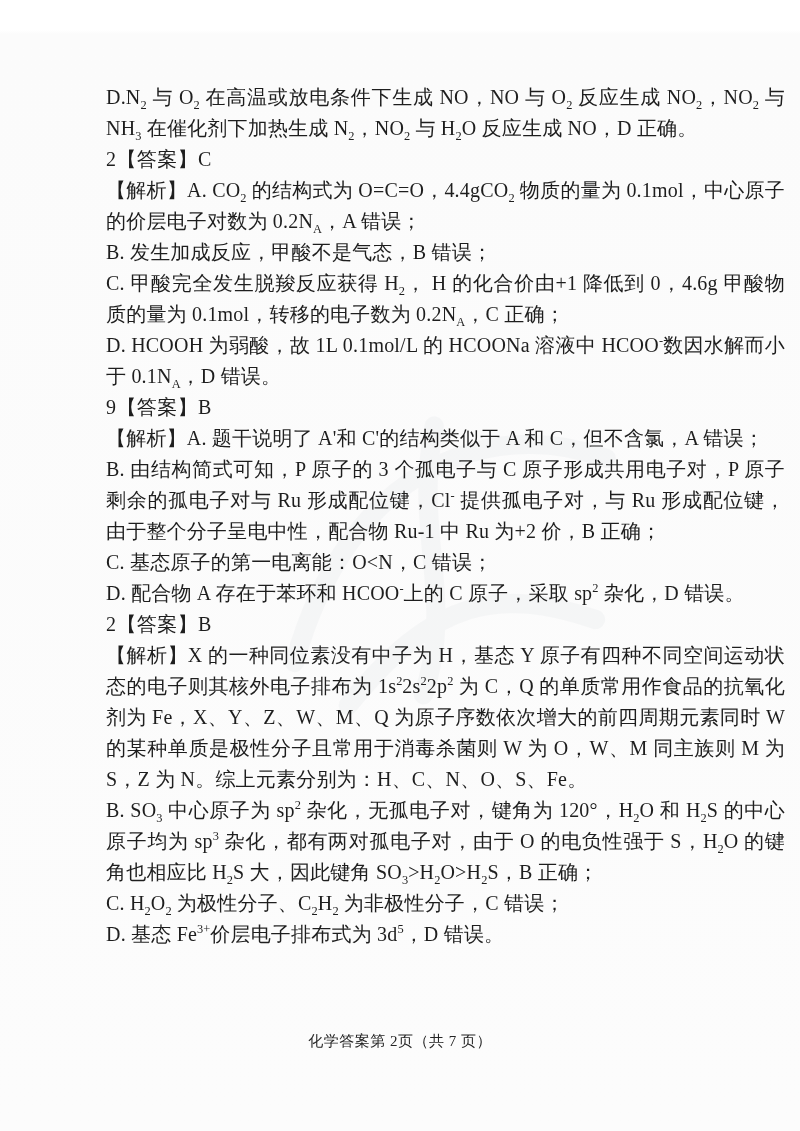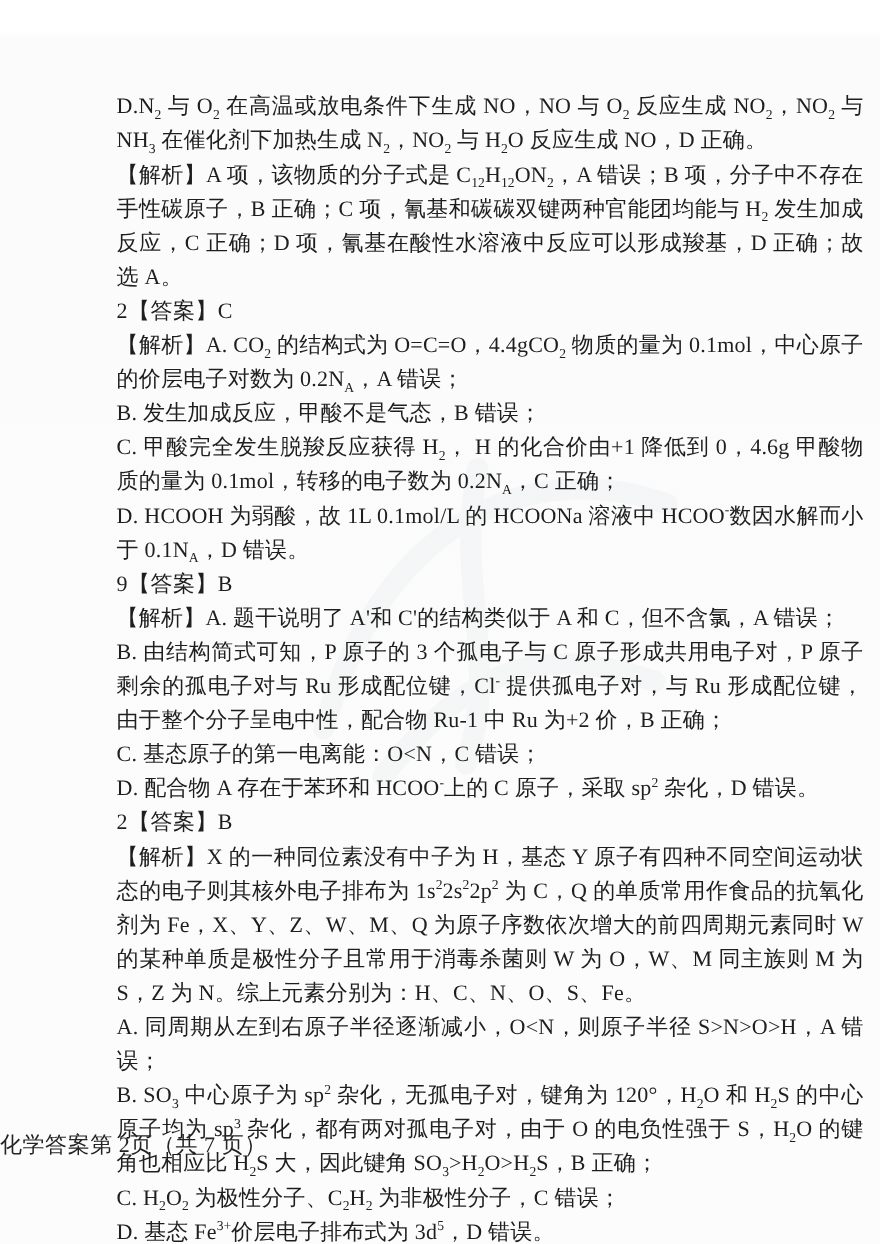--- a/index.html
+++ b/index.html
@@ -20,53 +20,51 @@
   .doc{
     position:absolute;left:64px;top:82px;width:679px;
     font-size:20px;line-height:31px;letter-spacing:0.2px;
     text-align:justify;text-justify:inter-ideograph;margin-left:42px;
   }
   .para{margin:0;padding:0}
   .para sub,.para sup{font-size:0.62em;line-height:0;letter-spacing:0}
   .t-answer{letter-spacing:0.4px}
   .footer{
     position:absolute;left:0;top:1028px;width:800px;
-    font-size:20px;line-height:26px;color:#242424;
+    text-align:center;font-size:15px;line-height:26px;color:#242424;
     letter-spacing:0.5px;
   }
 </style>
 </head>
 <body>
 
 <div class="page">
 
   <svg class="watermark" viewBox="0 0 200 200" xmlns="http://www.w3.org/2000/svg" aria-hidden="true">
     <g fill="none" stroke="#8a93a0" stroke-width="9" stroke-linecap="round">
       <path d="M30,150 C55,60 120,35 175,55"></path>
       <path d="M55,170 C95,120 125,115 170,130"></path>
       <path d="M95,40 C85,90 105,120 90,165"></path>
     </g>
   </svg>
 
   <main class="doc" id="doc">
       <p class="para t-continuation">D.N<sub>2</sub> 与 O<sub>2</sub> 在高温或放电条件下生成 NO，NO 与 O<sub>2</sub> 反应生成 NO<sub>2</sub>，NO<sub>2</sub> 与 NH<sub>3</sub> 在催化剂下加热生成 N<sub>2</sub>，NO<sub>2</sub> 与 H<sub>2</sub>O 反应生成 NO，D 正确。</p>
-      <p class="para t-explanation">【解析】A 项，该物质的分子式是 C<sub>12</sub>H<sub>12</sub>ON<sub>2</sub>，A 错误；B 项，分子中不存在手性碳原子，B 正确；C 项，氰基和碳碳双键两种官能团均能与 H<sub>2</sub> 发生加成反应，C 正确；D 项，氰基在酸性水溶液中反应可以形成羧基，D 正确；故选 A。</p>
       <p class="para t-answer">2【答案】C</p>
       <p class="para t-explanation">【解析】A. CO<sub>2</sub> 的结构式为 O=C=O，4.4gCO<sub>2</sub> 物质的量为 0.1mol，中心原子的价层电子对数为 0.2N<sub>A</sub>，A 错误；</p>
       <p class="para t-option">B. 发生加成反应，甲酸不是气态，B 错误；</p>
       <p class="para t-option">C. 甲酸完全发生脱羧反应获得 H<sub>2</sub>， H 的化合价由+1 降低到 0，4.6g 甲酸物质的量为 0.1mol，转移的电子数为 0.2N<sub>A</sub>，C 正确；</p>
       <p class="para t-option">D. HCOOH 为弱酸，故 1L 0.1mol/L 的 HCOONa 溶液中 HCOO<sup>-</sup>数因水解而小于 0.1N<sub>A</sub>，D 错误。</p>
       <p class="para t-answer">9【答案】B</p>
       <p class="para t-explanation">【解析】A. 题干说明了 A'和 C'的结构类似于 A 和 C，但不含氯，A 错误；</p>
       <p class="para t-option">B. 由结构简式可知，P 原子的 3 个孤电子与 C 原子形成共用电子对，P 原子剩余的孤电子对与 Ru 形成配位键，Cl<sup>-</sup> 提供孤电子对，与 Ru 形成配位键，由于整个分子呈电中性，配合物 Ru-1 中 Ru 为+2 价，B 正确；</p>
       <p class="para t-option">C. 基态原子的第一电离能：O&lt;N，C 错误；</p>
       <p class="para t-option">D. 配合物 A 存在于苯环和 HCOO<sup>-</sup>上的 C 原子，采取 sp<sup>2</sup> 杂化，D 错误。</p>
       <p class="para t-answer">2【答案】B</p>
       <p class="para t-explanation">【解析】X 的一种同位素没有中子为 H，基态 Y 原子有四种不同空间运动状态的电子则其核外电子排布为 1s<sup>2</sup>2s<sup>2</sup>2p<sup>2</sup> 为 C，Q 的单质常用作食品的抗氧化剂为 Fe，X、Y、Z、W、M、Q 为原子序数依次增大的前四周期元素同时 W 的某种单质是极性分子且常用于消毒杀菌则 W 为 O，W、M 同主族则 M 为 S，Z 为 N。综上元素分别为：H、C、N、O、S、Fe。</p>
-      <p class="para t-option">A. 同周期从左到右原子半径逐渐减小，O&lt;N，则原子半径 S&gt;N&gt;O&gt;H，A 错误；</p>
       <p class="para t-option">B. SO<sub>3</sub> 中心原子为 sp<sup>2</sup> 杂化，无孤电子对，键角为 120°，H<sub>2</sub>O 和 H<sub>2</sub>S 的中心原子均为 sp<sup>3</sup> 杂化，都有两对孤电子对，由于 O 的电负性强于 S，H<sub>2</sub>O 的键角也相应比 H<sub>2</sub>S 大，因此键角 SO<sub>3</sub>&gt;H<sub>2</sub>O&gt;H<sub>2</sub>S，B 正确；</p>
       <p class="para t-option">C. H<sub>2</sub>O<sub>2</sub> 为极性分子、C<sub>2</sub>H<sub>2</sub> 为非极性分子，C 错误；</p>
       <p class="para t-option">D. 基态 Fe<sup>3+</sup>价层电子排布式为 3d<sup>5</sup>，D 错误。</p>
     </main>
 
   <div class="footer">
     <span>化学答案第 2页（共 7 页）</span>
   </div>
 
 </div>

